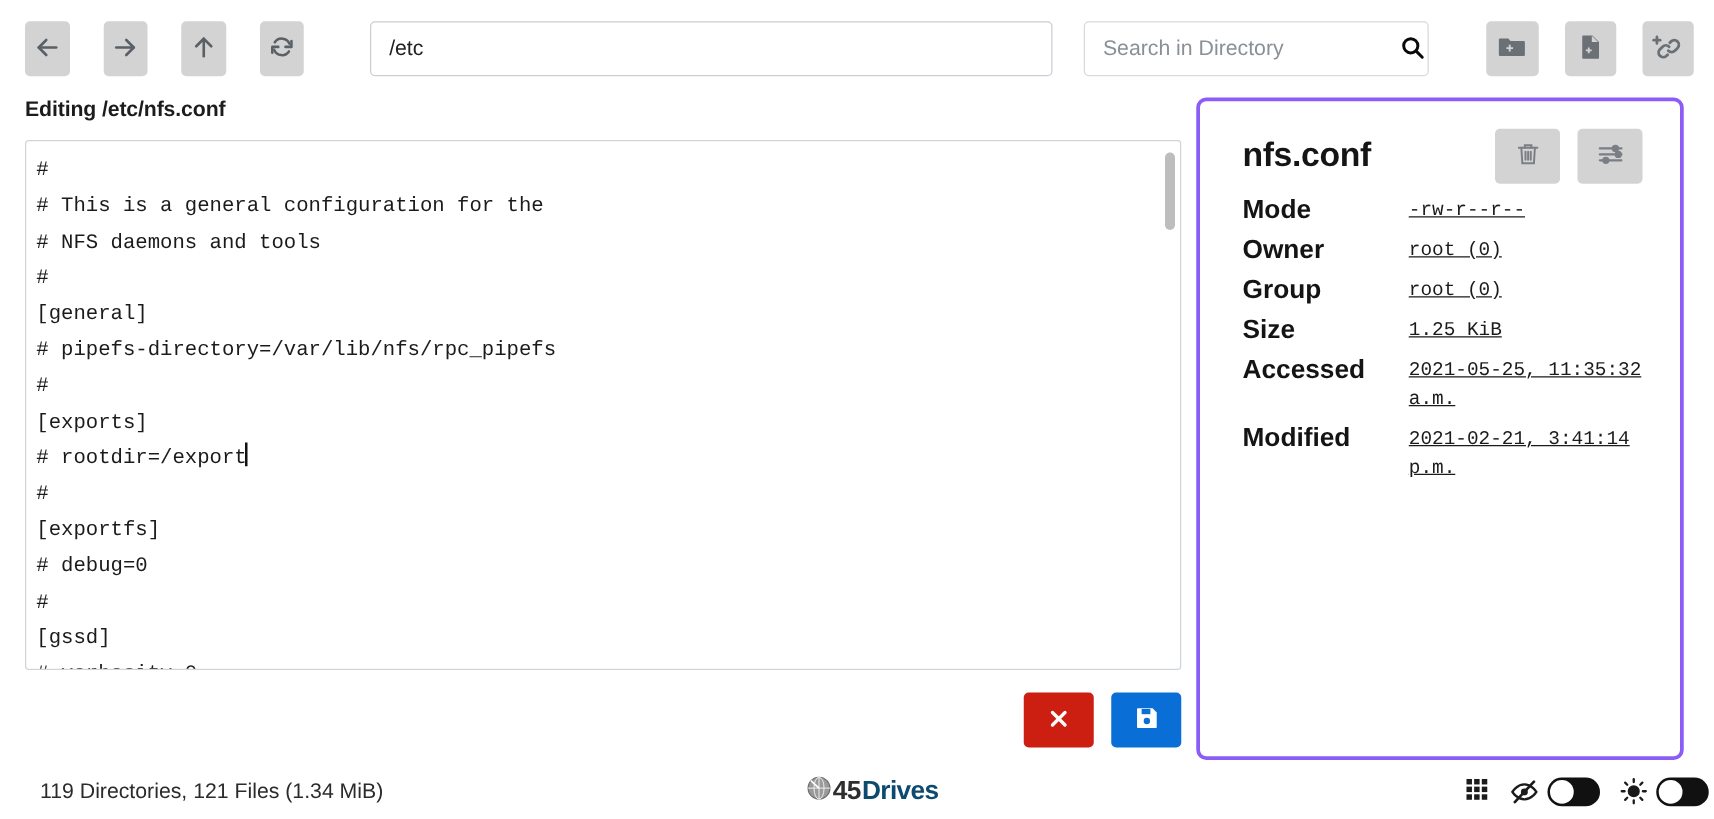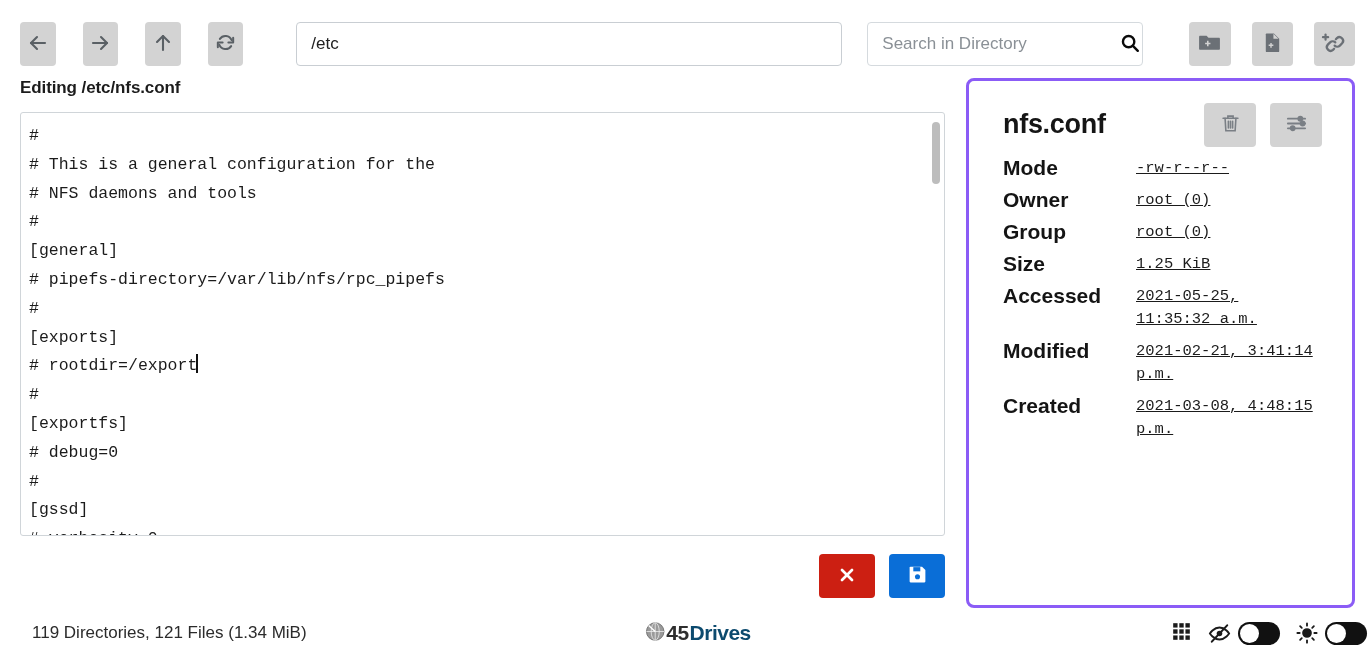--- a/index.html
+++ b/index.html
@@ -9,21 +9,21 @@
     height: 655px;
     background: #ffffff;
     font-family: "Liberation Sans", sans-serif;
     color: #212121;
     overflow: hidden;
   }
 
   
   .toolbar {
     display: flex;
-    align-items: flex-end;
+    align-items: center;
     padding: 12px 16px 12px 20px;
     gap: 5px;
     height: 78px;
   }
 
   .nav-btn {
     width: 50px;
     height: 44px;
     background: #d3d3d3;
     border: none;
@@ -100,21 +100,21 @@
     justify-content: center;
     cursor: pointer;
     color: #6b7076;
     margin-left: 16px;
   }
 
   
   .body-wrap {
     display: flex;
     padding: 0 16px 0 20px;
-    gap: 21px;
+    gap: 12px;
     height: 540px;
   }
 
   .editor-col {
     width: 925px;
     display: flex;
     flex-direction: column;
   }
 
   .editing-title {
@@ -509,24 +509,20 @@
         <div class="meta-value">1.25 KiB</div>
       </div>
       <div class="meta-row">
         <div class="meta-label">Accessed</div>
         <div class="meta-value">2021-05-25, 11:35:32 a.m.</div>
       </div>
       <div class="meta-row">
         <div class="meta-label">Modified</div>
         <div class="meta-value">2021-02-21, 3:41:14 p.m.</div>
       </div>
-      <div class="meta-row">
-        <div class="meta-label">Created</div>
-        <div class="meta-value">2021-03-08, 4:48:15 p.m.</div>
-      </div>
     </div>
   </div>
 </div>
 
 <div class="statusbar">
 
   <div class="status-count">119 Directories, 121 Files (1.34 MiB)</div>
 
   <div class="logo-wrap">
     <span>

